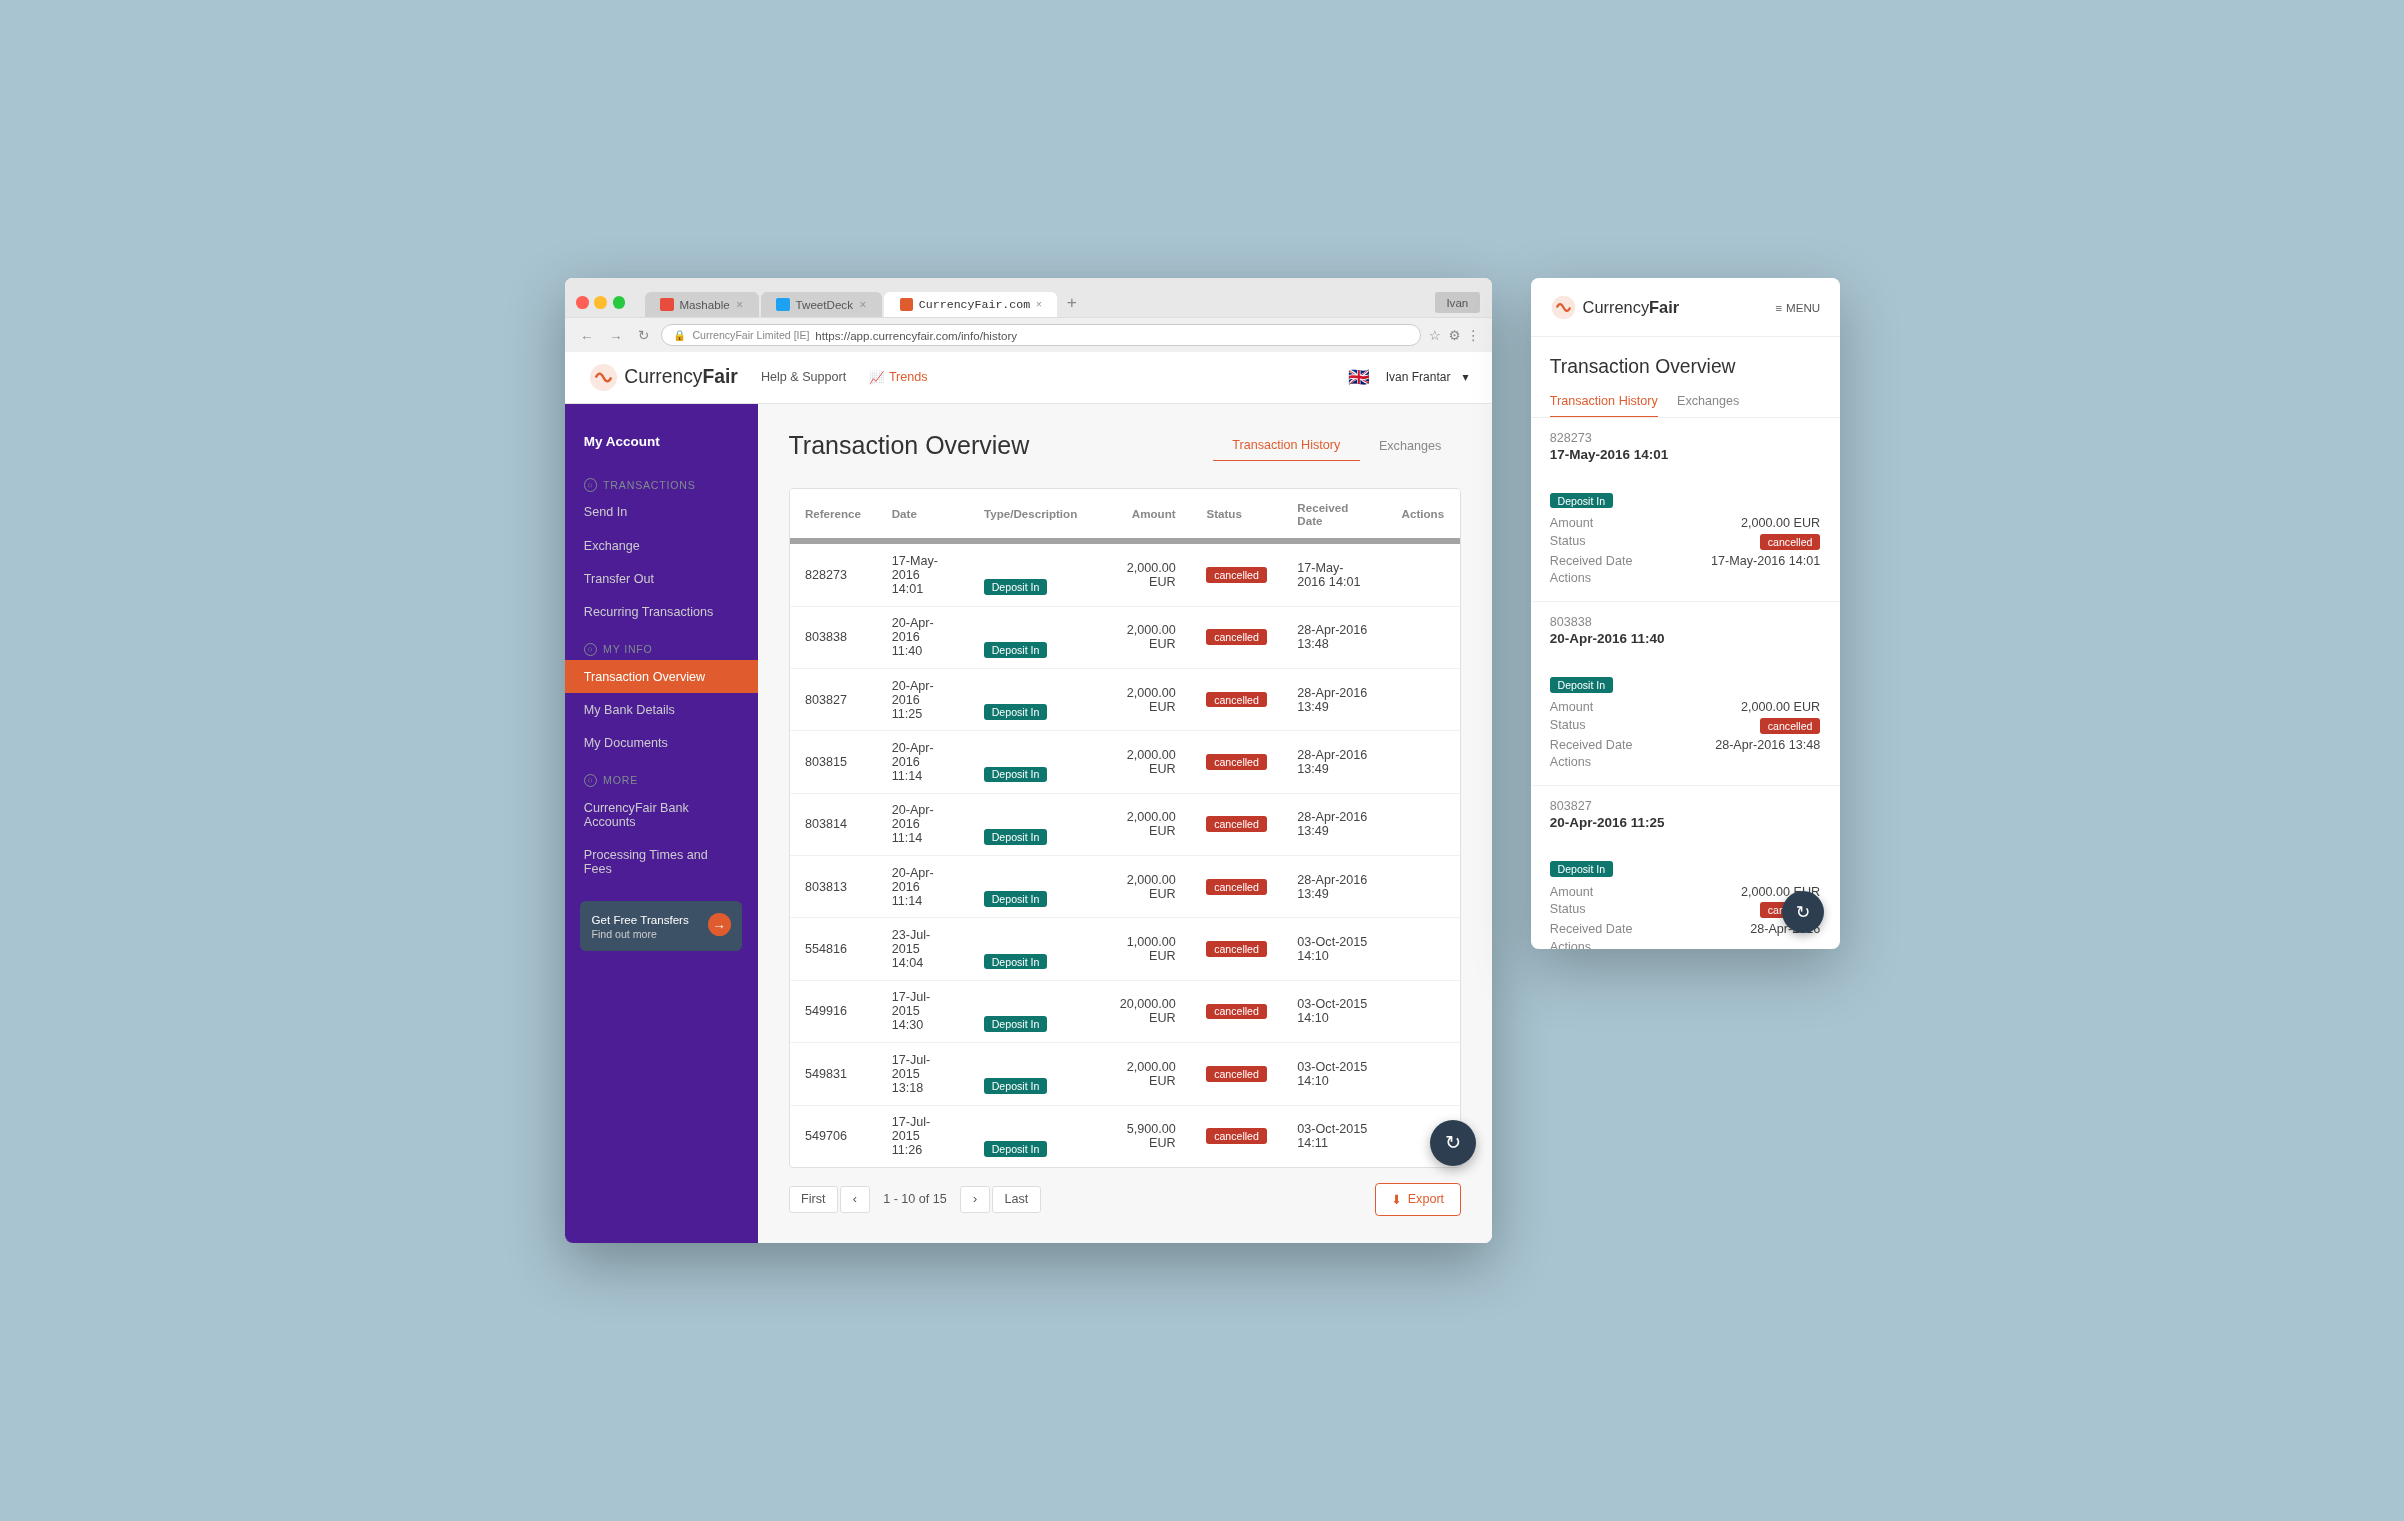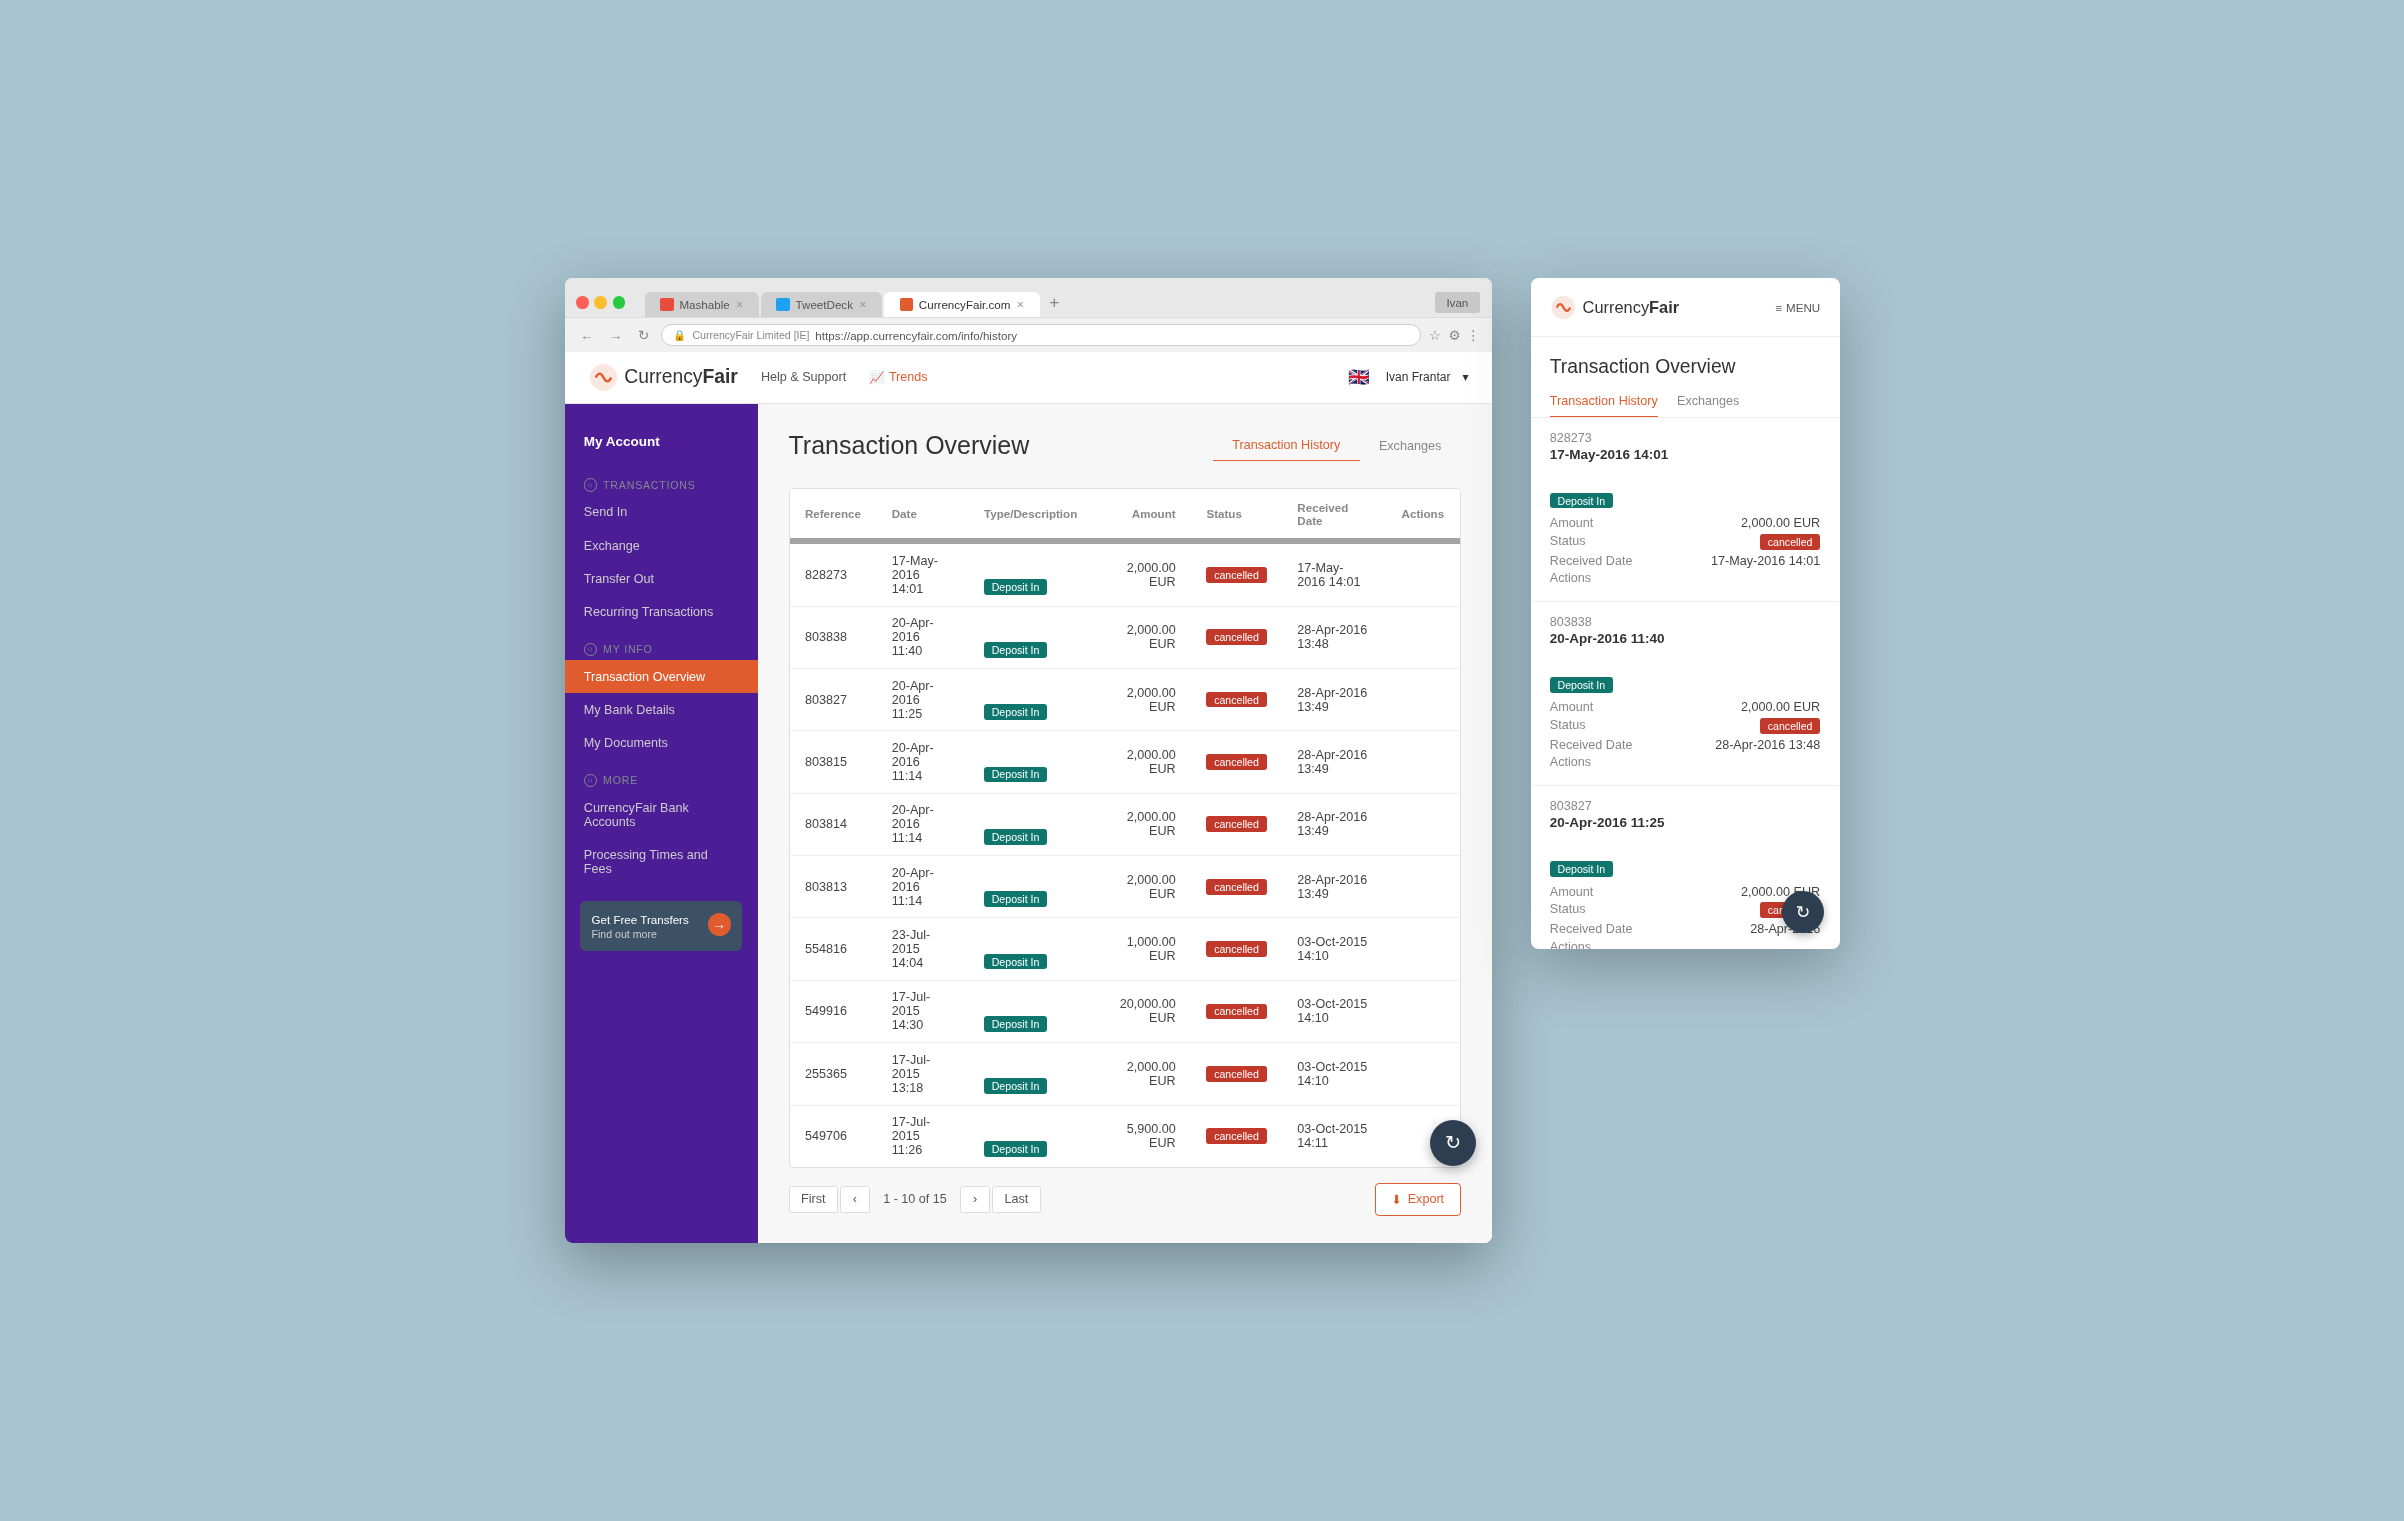--- a/index.html
+++ b/index.html
@@ -54,20 +54,21 @@
       background: #d0d0d0;
       color: #555;
       display: flex;
       align-items: center;
       gap: 5.8px;
       cursor: default;
     }
     .tab.active {
       background: #fff;
       color: #333;
+      font-family: Liberation Mono, monospace;
     }
     .tab-favicon { width: 13.5px; height: 13.5px; border-radius: 1.9px; }
     .tab-favicon-mashable { background: #e74c3c; }
     .tab-favicon-tweet { background: #1da1f2; }
     .tab-favicon-currency { background: #e05c2e; }
     .tab-close { color: #999; font-size: 9.7px; cursor: pointer; }
     .tab-new { background: none; color: #888; font-size: 17.4px; padding: 3.9px 7.7px; }
     .user-badge-corner {
       margin-left: auto;
       background: #c8c8c8;
@@ -643,21 +644,21 @@
                 <tr>
     <td>549916</td>
     <td>17-Jul-2015 14:30</td>
     <td><span class="type-badge">Deposit In</span></td>
     <td class="amount-cell">20,000.00 EUR</td>
     <td><span class="status-badge">cancelled</span></td>
     <td>03-Oct-2015 14:10</td>
     <td></td>
   </tr>
                 <tr>
-    <td>255365</td>
+    <td>549831</td>
     <td>17-Jul-2015 13:18</td>
     <td><span class="type-badge">Deposit In</span></td>
     <td class="amount-cell">2,000.00 EUR</td>
     <td><span class="status-badge">cancelled</span></td>
     <td>03-Oct-2015 14:10</td>
     <td></td>
   </tr>
                 <tr>
     <td>549706</td>
     <td>17-Jul-2015 11:26</td>

